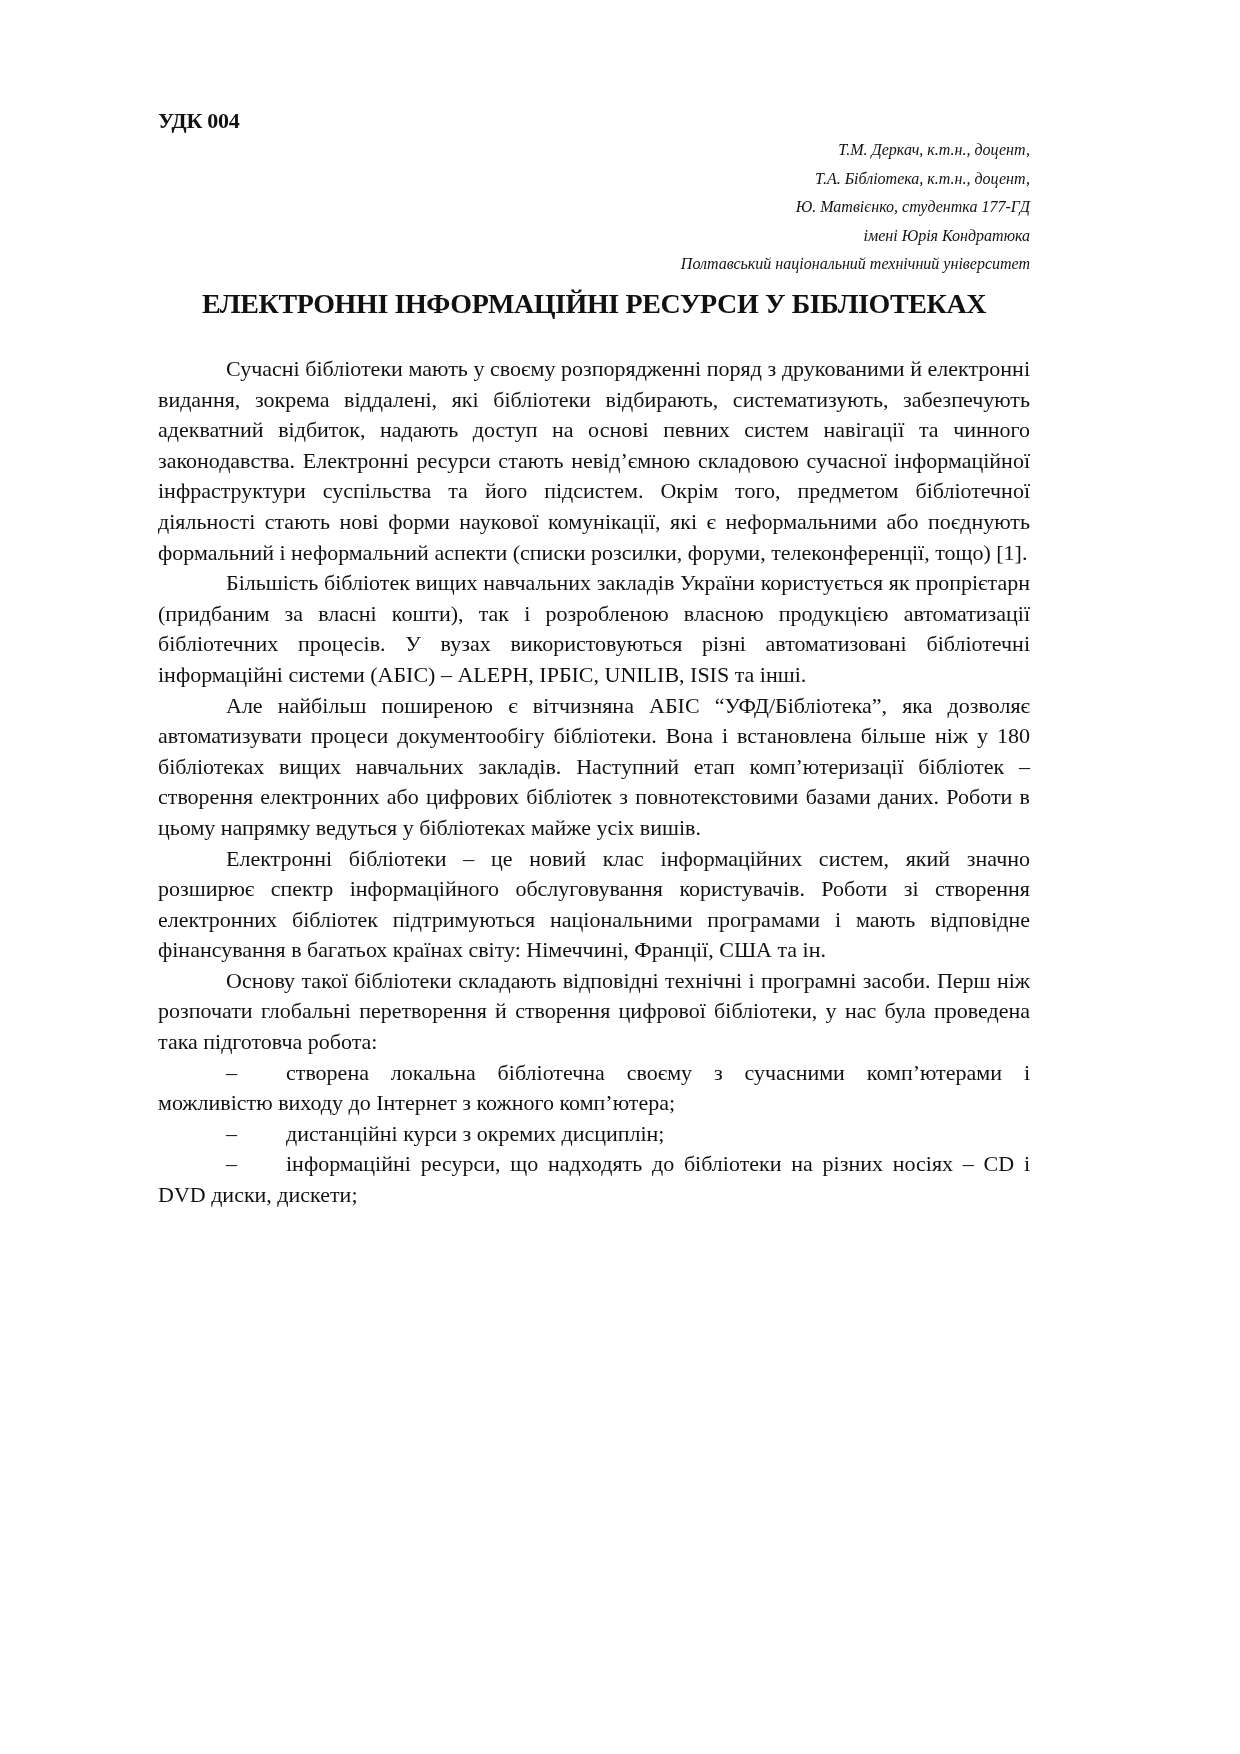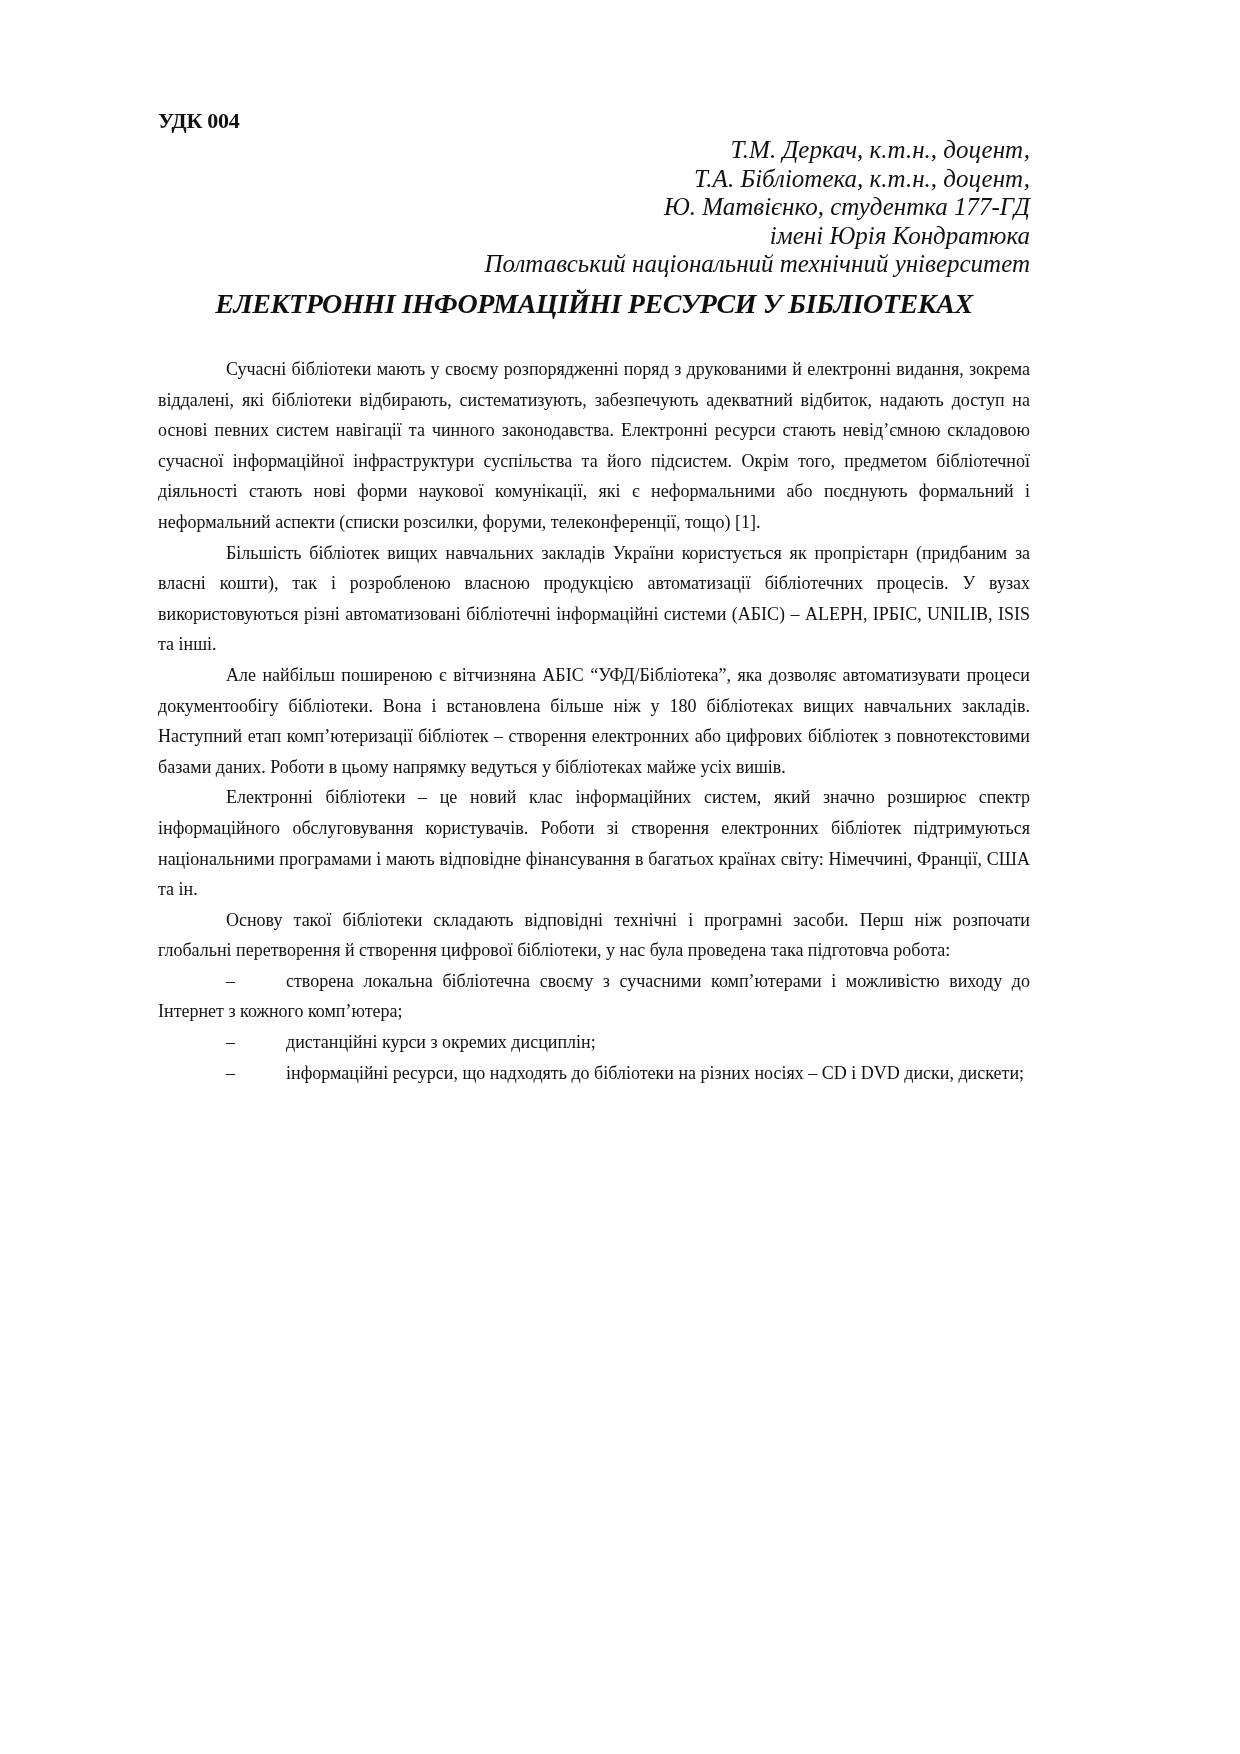--- a/index.html
+++ b/index.html
@@ -1,22 +1,22 @@
 <!DOCTYPE html>
 <html><head>
   <meta charset="utf-8">
   <style>
     html, body { margin: 0; padding: 0; background: #ffffff; }
     body { width: 1240px; height: 1754px; position: relative; overflow: hidden; color: #111; }
     .page { position: absolute; left: 158px; top: 0; width: 872px; font-family: "Liberation Serif", serif; }
     .udk { position: absolute; top: 108px; left: 0; font-weight: bold; font-size: 22px; letter-spacing: -0.3px; }
-    .authors { position: absolute; top: 136px; right: 0; text-align: right; font-style: italic; font-size: 25px; line-height: 28.5px; }
+    .authors { position: absolute; top: 136px; right: 0; text-align: right; font-style: italic; font-size: 16px; line-height: 28.5px; }
     .authors div { white-space: nowrap; }
-    .title { position: absolute; top: 288px; left: 0; width: 872px; text-align: center; font-weight: bold; font-size: 28px; white-space: nowrap; letter-spacing: -0.4px; font-style: italic; }
-    .body { position: absolute; top: 354px; left: 0; width: 872px; font-size: 18px; line-height: 30.6px; }
+    .title { position: absolute; top: 288px; left: 0; width: 872px; text-align: center; font-weight: bold; font-size: 28px; white-space: nowrap; letter-spacing: -0.4px; }
+    .body { position: absolute; top: 354px; left: 0; width: 872px; font-size: 22px; line-height: 30.6px; }
     .body p { margin: 0; text-align: justify; text-indent: 68px; }
     .list-item { margin: 0; text-align: justify; text-indent: 8px; }
     .dash { display: inline-block; width: 60px; text-indent: 0; }
   </style>
 </head>
 <body>
 
 <div class="page">
   <div class="udk">УДК 004</div>
 

